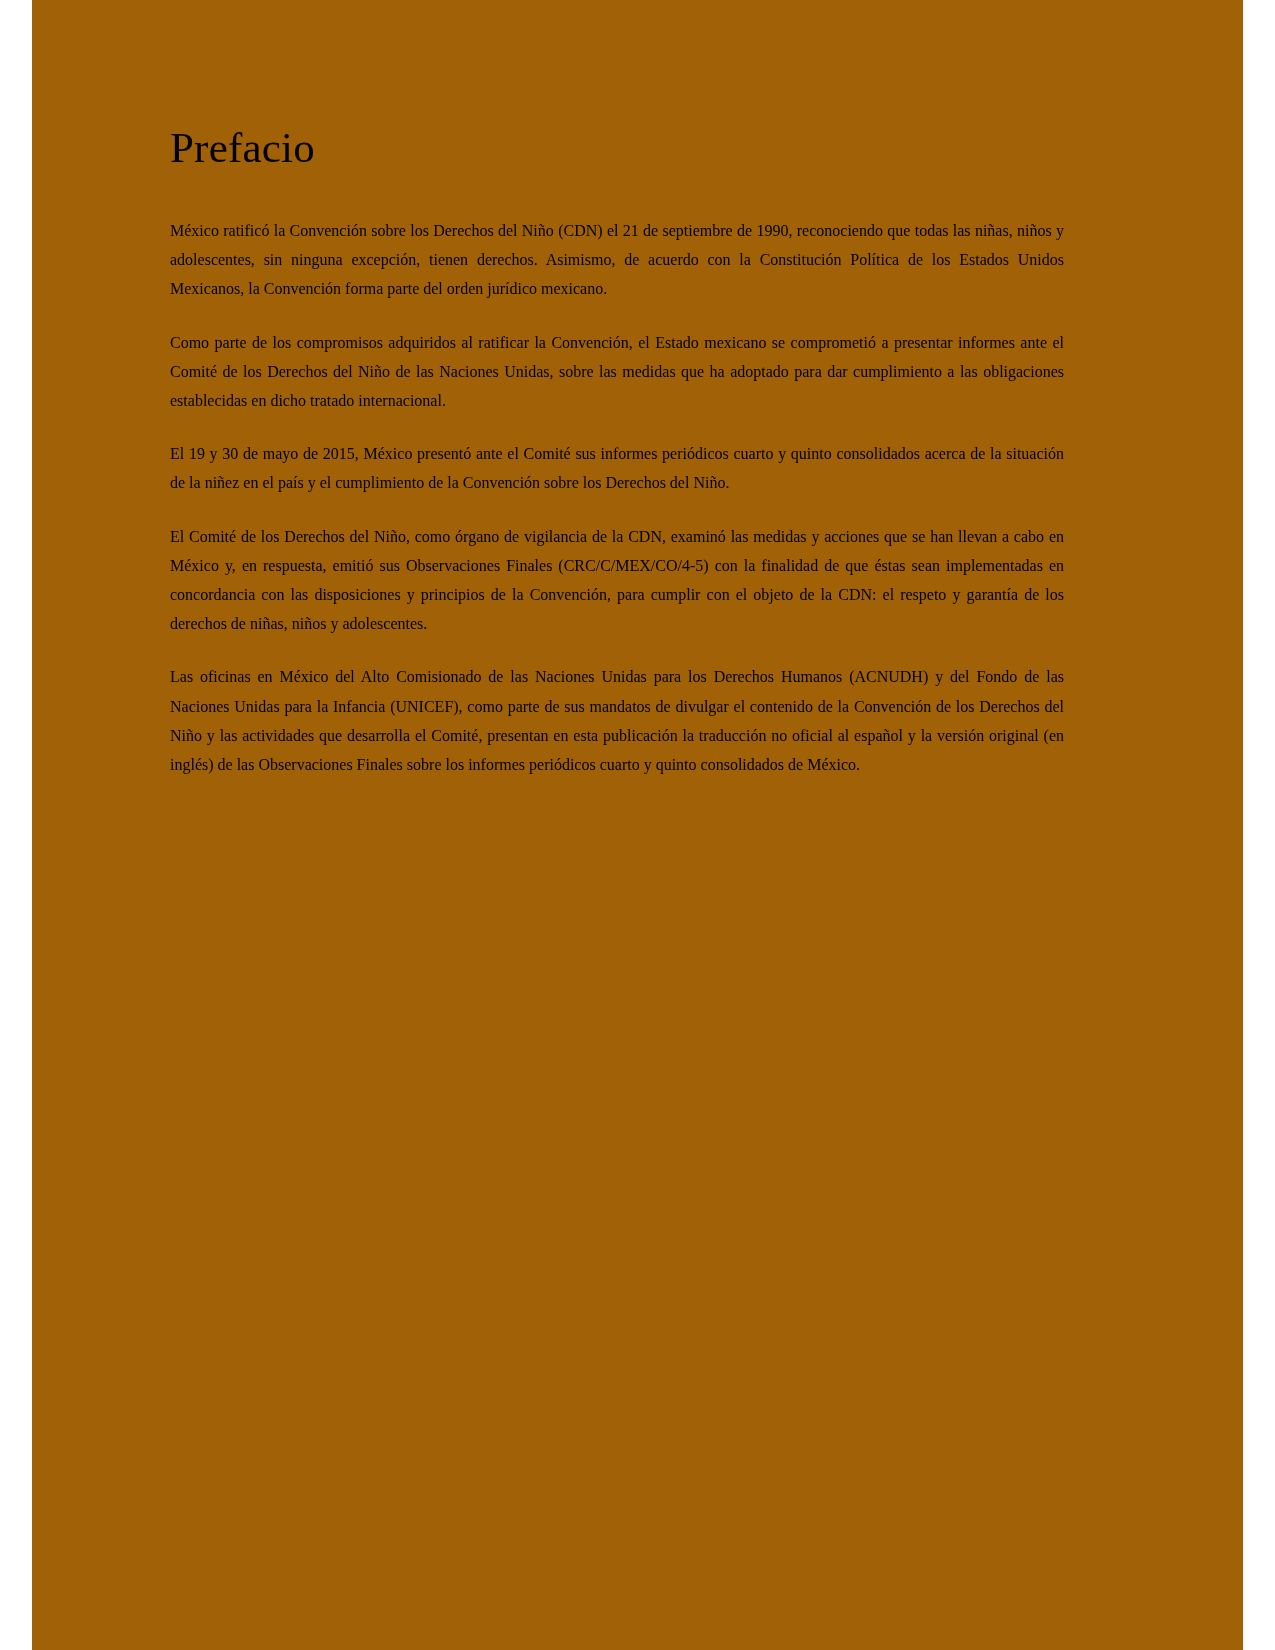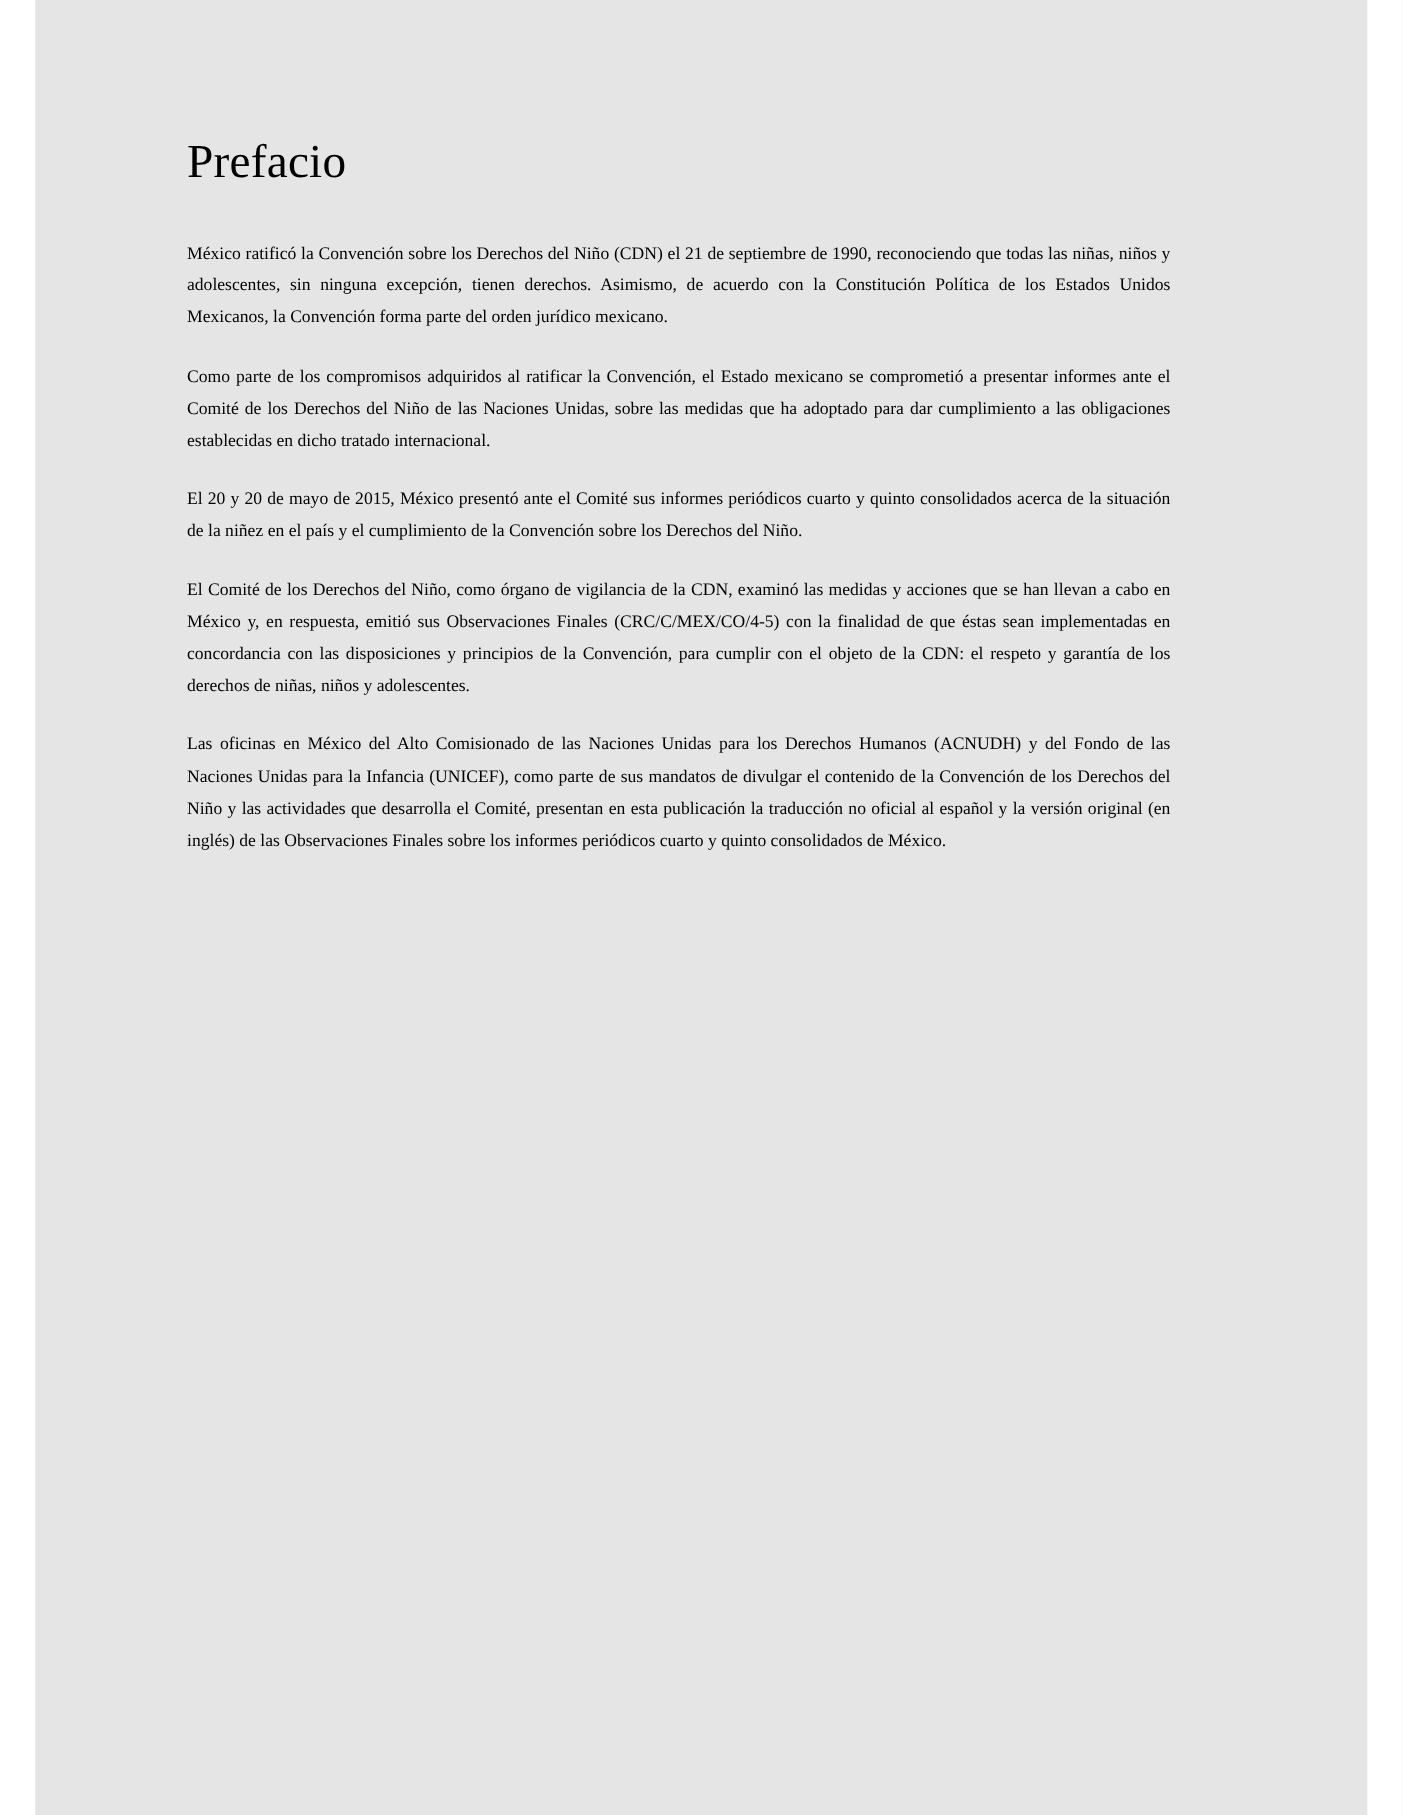--- a/index.html
+++ b/index.html
@@ -5,21 +5,21 @@
 <style>
   html, body {
     margin: 0;
     padding: 0;
     background: #ffffff;
   }
   .page {
     position: relative;
     width: 1211px;
     height: 1650px;
-    background: #e5e5e5;
+    background: #a16207;
     margin: 0 auto;
     overflow: hidden;
     box-sizing: border-box;
   }
   .content {
     position: absolute;
     left: 138px;
     top: 126px;
     width: 894px;
   }
@@ -52,20 +52,20 @@
 
 <div class="page">
   <div class="content">
 
     <h1 class="doc-title">Prefacio</h1>
 
     <p class="body-text">México ratificó la Convención sobre los Derechos del Niño (CDN) el 21 de septiembre de 1990, reconociendo que todas las niñas, niños y adolescentes, sin ninguna excepción, tienen derechos. Asimismo, de acuerdo con la Constitución Política de los Estados Unidos Mexicanos, la Convención forma parte del orden jurídico mexicano.</p>
 
     <p class="body-text">Como parte de los compromisos adquiridos al ratificar la Convención, el Estado mexicano se comprometió a presentar informes ante el Comité de los Derechos del Niño de las Naciones Unidas, sobre las medidas que ha adoptado para dar cumplimiento a las obligaciones establecidas en dicho tratado internacional.</p>
 
-    <p class="body-text">El 20 y 20 de mayo de 2015, México presentó ante el Comité sus informes periódicos cuarto y quinto consolidados acerca de la situación de la niñez en el país y el cumplimiento de la Convención sobre los Derechos del Niño.</p>
+    <p class="body-text">El 19 y 30 de mayo de 2015, México presentó ante el Comité sus informes periódicos cuarto y quinto consolidados acerca de la situación de la niñez en el país y el cumplimiento de la Convención sobre los Derechos del Niño.</p>
 
     <p class="body-text">El Comité de los Derechos del Niño, como órgano de vigilancia de la CDN, examinó las medidas y acciones que se han llevan a cabo en México y, en respuesta, emitió sus Observaciones Finales (CRC/C/MEX/CO/4-5) con la finalidad de que éstas sean implementadas en concordancia con las disposiciones y principios de la Convención, para cumplir con el objeto de la CDN: el respeto y garantía de los derechos de niñas, niños y adolescentes.</p>
 
     <p class="body-text">Las oficinas en México del Alto Comisionado de las Naciones Unidas para los Derechos Humanos (ACNUDH) y del Fondo de las Naciones Unidas para la Infancia (UNICEF), como parte de sus mandatos de divulgar el contenido de la Convención de los Derechos del Niño y las actividades que desarrolla el Comité, presentan en esta publicación la traducción no oficial al español y la versión original (en inglés) de las Observaciones Finales sobre los informes periódicos cuarto y quinto consolidados de México.</p>
 
   </div>
 </div>
 
 </body></html>

